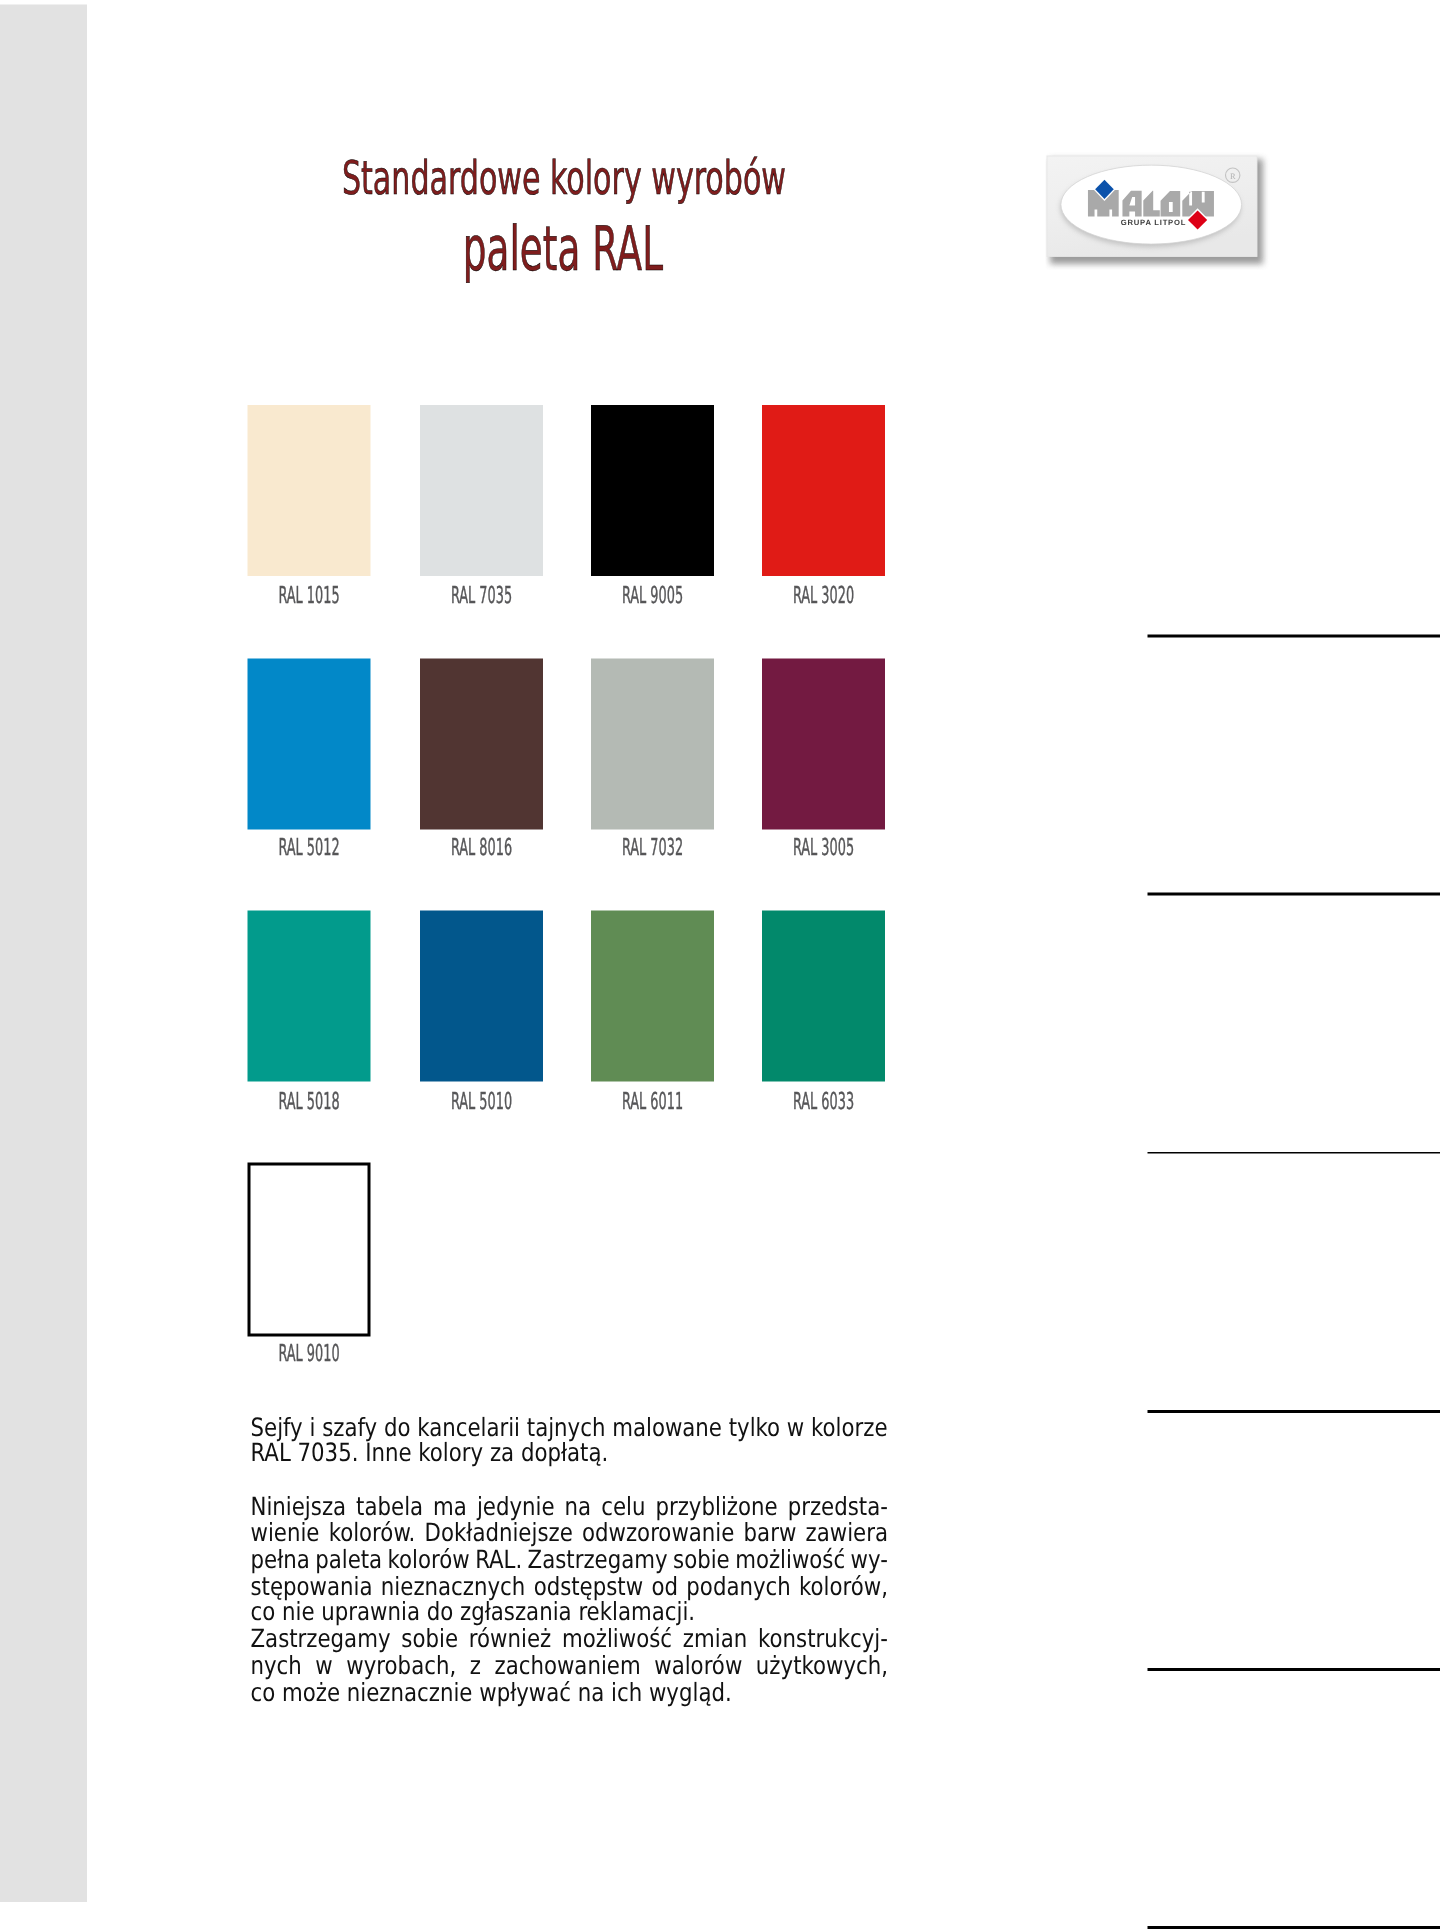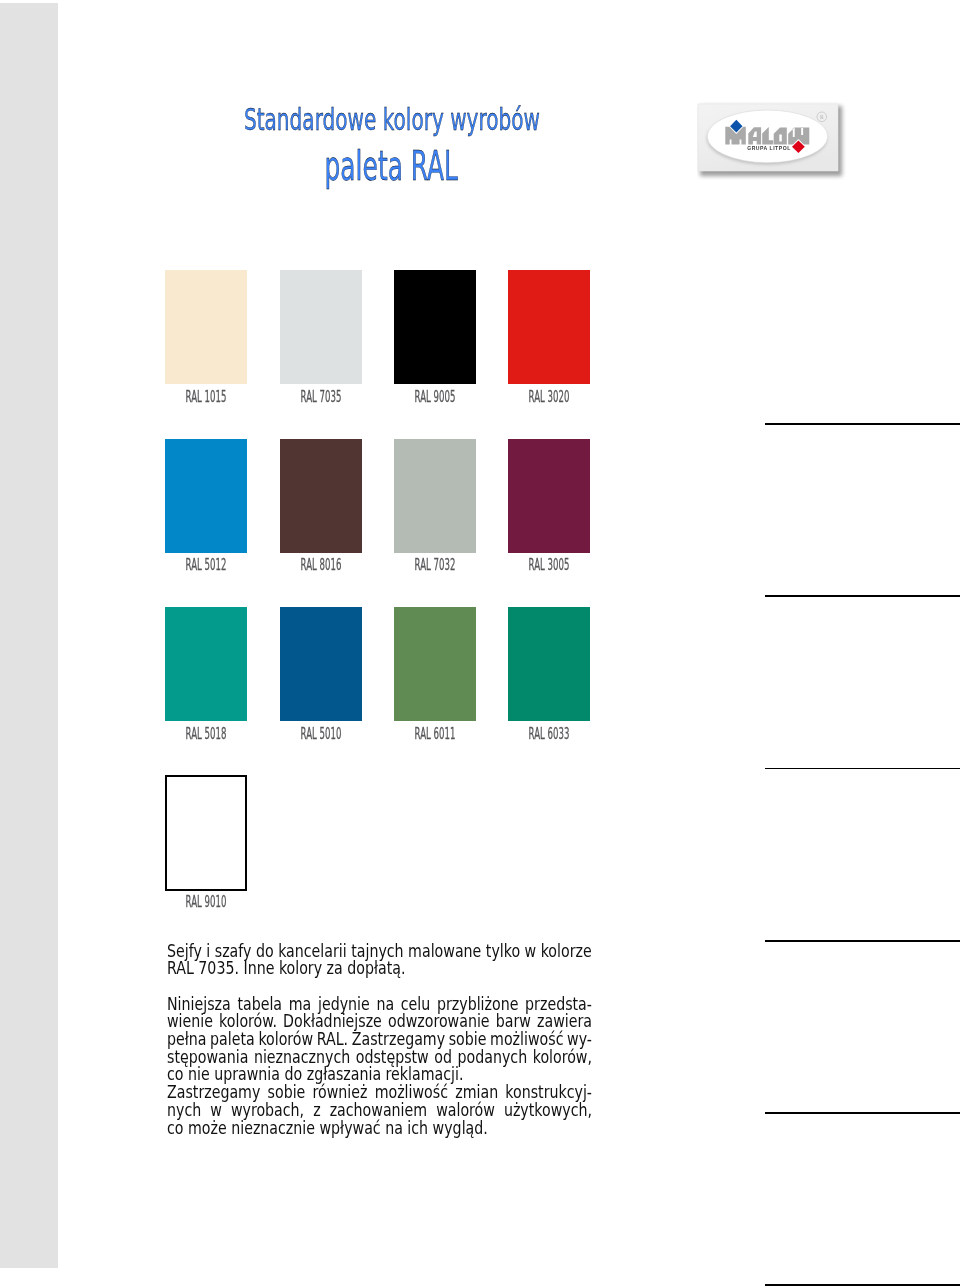--- a/index.html
+++ b/index.html
@@ -2,21 +2,21 @@
 <html><head>
 <meta charset="utf-8">
 <style>
   html,body{margin:0;padding:0;}
   body{width:960px;height:1288px;background:#ffffff;position:relative;overflow:hidden;
        font-family:"DejaVu Sans Condensed","DejaVu Sans",sans-serif;}
   .page{position:absolute;inset:0;}
   
   .side-band{position:absolute;left:0;top:2.5px;width:57.5px;height:1265.5px;background:#e2e2e2;}
   
-  .title{position:absolute;left:16px;top:0;width:780px;height:260px;color:#3b82f6;
+  .title{position:absolute;left:0;top:0;width:780px;height:260px;color:#7f1d1d;
           -webkit-text-stroke:0.35px #000;}
   .title .l1{position:absolute;left:0;top:104px;width:524px;text-align:right;font-size:31px;
              line-height:31px;white-space:nowrap;transform:scaleX(0.72);transform-origin:524px 50%;}
   .title .l2{position:absolute;left:0;top:145.5px;width:442px;text-align:right;font-size:41px;
              line-height:41px;white-space:nowrap;transform:scaleX(0.676);transform-origin:442px 50%;}
   
   .logo{position:absolute;left:697px;top:100px;width:150px;height:80px;filter:blur(0.35px);}
   
   .sw{position:absolute;width:82px;height:114px;}
   .lbl{position:absolute;width:82px;text-align:center;font-size:15.5px;line-height:15.5px;

